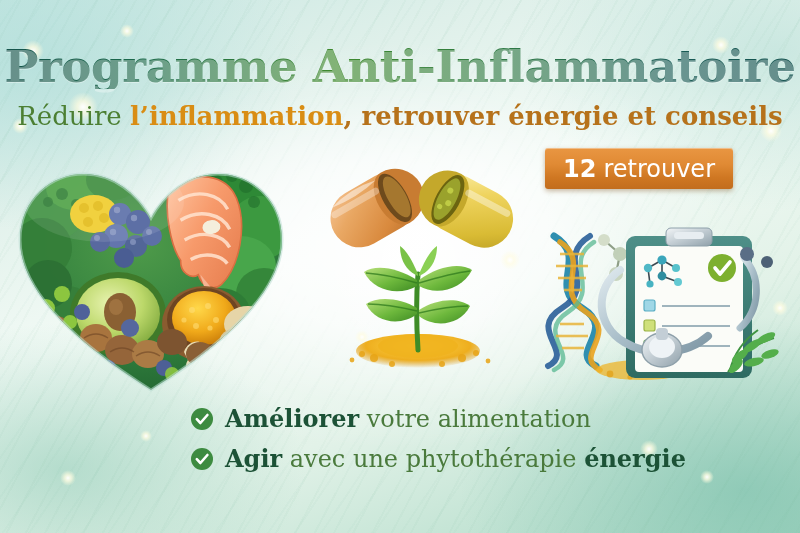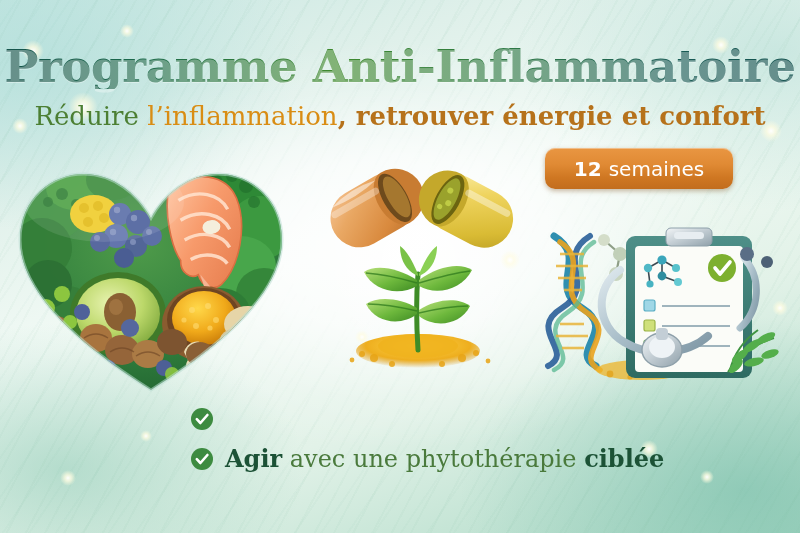--- a/index.html
+++ b/index.html
@@ -38,30 +38,30 @@
     -webkit-text-fill-color:transparent;
     text-shadow:0 1px 0 rgba(255,255,255,.35);
     white-space:nowrap;
   }
   .subtitle{
     position:absolute;left:0;right:0;top:103px;text-align:center;
     font-size:26px;line-height:1;white-space:nowrap;
     font-family:"DejaVu Serif", serif;
   }
   .subtitle .s1{color:#4c7f33;font-weight:normal;margin-top:16px;}
-  .subtitle .s2{color:#d98d14;font-weight:normal;text-align:center;}
+  .subtitle .s2{color:#d98d14;font-weight:bold;text-align:center;}
   .subtitle .s3{color:#b6721b;font-weight:bold;}
 
   .badge{
     position:absolute;left:545px;top:148px;width:188px;height:41px;
-    border-radius:10px;
+    border-radius:3px;
     background:linear-gradient(180deg,#e99642 0%,#e08a34 40%,#cf7722 72%,#c26d1d 100%);
     box-shadow:0 2px 5px rgba(120,70,15,.38), inset 0 1px 0 rgba(255,255,255,.38);
     display:flex;align-items:center;justify-content:center;gap:7px;
-    color:#fff;font-size:20px;line-height:1;
+    color:#fff;font-size:24px;line-height:1;
     font-family:"DejaVu Sans", sans-serif;
   }
   .badge .num{font-weight:bold;}
   .badge .unit{font-weight:normal;}
 
   
   .art{position:absolute;}
 
   
   .heart-wrap{left:12px;top:162px;width:278px;height:232px;}
@@ -100,26 +100,26 @@
   <div class="sparkle" style="left:355px;top:330px;width:14px;height:14px;"></div>
   <div class="sparkle" style="left:640px;top:440px;width:18px;height:18px;"></div>
   <div class="sparkle" style="left:700px;top:470px;width:14px;height:14px;"></div>
   <div class="sparkle" style="left:60px;top:470px;width:16px;height:16px;"></div>
   <div class="sparkle" style="left:140px;top:430px;width:12px;height:12px;"></div>
   <div class="sparkle" style="left:772px;top:300px;width:16px;height:16px;"></div>
 
   <div class="title">Programme Anti-Inflammatoire</div>
 
   <div class="subtitle">
-    <span class="s1">Réduire </span><span class="s2">l’inflammation</span><span class="s3">, retrouver énergie et confort</span>
+    <span class="s1">Réduire </span><span class="s2">l’inflammation</span><span class="s3">, retrouver énergie et conseils</span>
   </div>
 
   <div class="badge">
     <span class="num">12</span>
-    <span class="unit">semaines</span>
+    <span class="unit">retrouver</span>
   </div>
 
   <div class="art heart-wrap">
     <svg class="heart" viewBox="0 0 278 232" width="278" height="232">
       <defs>
         <clipPath id="heartClip">
           <path d="M139 228 C 44 168, 8 118, 8 78 C 8 36, 40 12, 72 12 C 101 12, 126 32, 139 56 C 152 32, 177 12, 206 12 C 238 12, 270 36, 270 78 C 270 118, 234 168, 139 228 Z"></path>
         </clipPath>
         <radialGradient id="avoG" cx="40%" cy="35%" r="72%">
           <stop offset="0%" stop-color="#e8f3b0"></stop>
@@ -488,25 +488,26 @@
     </svg>
   </div>
 
   <div class="bullets">
 
     <div class="bullet">
       <svg class="chk" viewBox="0 0 24 24">
         <circle cx="12" cy="12" r="11" fill="#3d8b40"></circle>
         <path d="M6.8 12.2 l3.6 3.8 l7 -8" stroke="#ffffff" stroke-width="2.6" fill="none" stroke-linecap="round" stroke-linejoin="round"></path>
       </svg>
+      <div class="btxt"><span class="bold-g">Améliorer</span><span class="reg-g"> votre alimentation</span><span class="bold-g"></span></div>
     </div>
 
     <div class="bullet">
       <svg class="chk" viewBox="0 0 24 24">
         <circle cx="12" cy="12" r="11" fill="#3d8b40"></circle>
         <path d="M6.8 12.2 l3.6 3.8 l7 -8" stroke="#ffffff" stroke-width="2.6" fill="none" stroke-linecap="round" stroke-linejoin="round"></path>
       </svg>
-      <div class="btxt"><span class="bold-g">Agir</span><span class="reg-g"> avec une phytothérapie </span><span class="bold-g">ciblée</span></div>
+      <div class="btxt"><span class="bold-g">Agir</span><span class="reg-g"> avec une phytothérapie </span><span class="bold-g">énergie</span></div>
     </div>
 
 
   </div>
 </div>
 
 </body></html>

